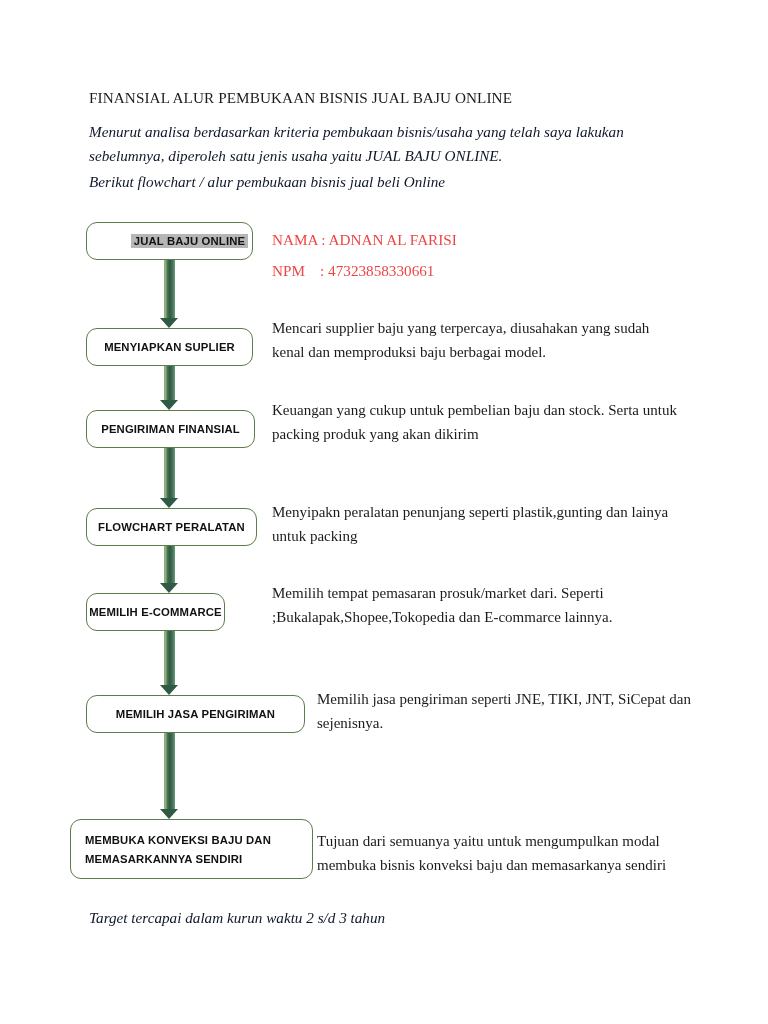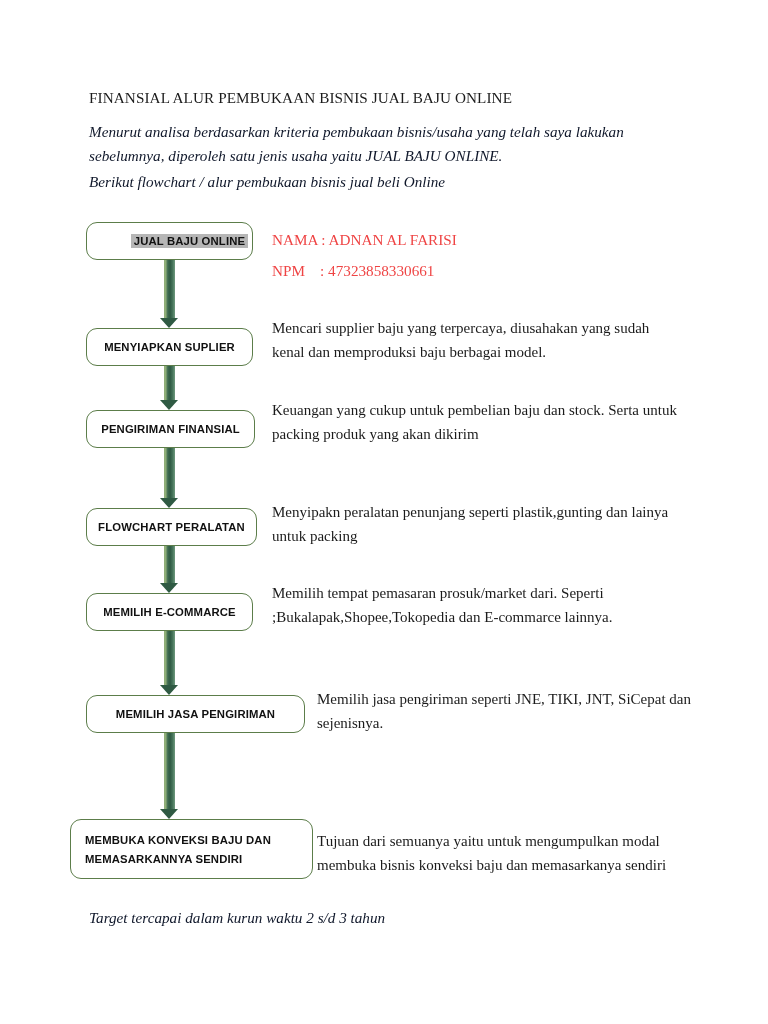--- a/index.html
+++ b/index.html
@@ -168,21 +168,21 @@
 
   <div class="flow-box center" style="left:86px; top:508px; width:171px; height:38px;">
     <span class="box-label">FLOWCHART PERALATAN</span>
   </div>
   <div class="desc" style="left:272px; top:500px; width:405px;">Menyipakn peralatan penunjang seperti plastik,gunting dan lainya untuk packing</div>
   <div class="connector" style="left:164px; top:546px; height:47px;">
     <div class="shaft"></div>
     <div class="head"></div>
   </div>
 
-  <div class="flow-box center" style="left:86px; top:593px; width:167px; height:38px;">
+  <div class="flow-box center" style="left:86px; top:593px; width:139px; height:38px;">
     <span class="box-label">MEMILIH E-COMMARCE</span>
   </div>
   <div class="desc" style="left:272px; top:581px; width:400px;">Memilih tempat pemasaran prosuk/market dari. Seperti ;Bukalapak,Shopee,Tokopedia dan E-commarce lainnya.</div>
   <div class="connector" style="left:164px; top:631px; height:64px;">
     <div class="shaft"></div>
     <div class="head"></div>
   </div>
 
   <div class="flow-box center" style="left:86px; top:695px; width:219px; height:38px;">
     <span class="box-label">MEMILIH JASA PENGIRIMAN</span>

